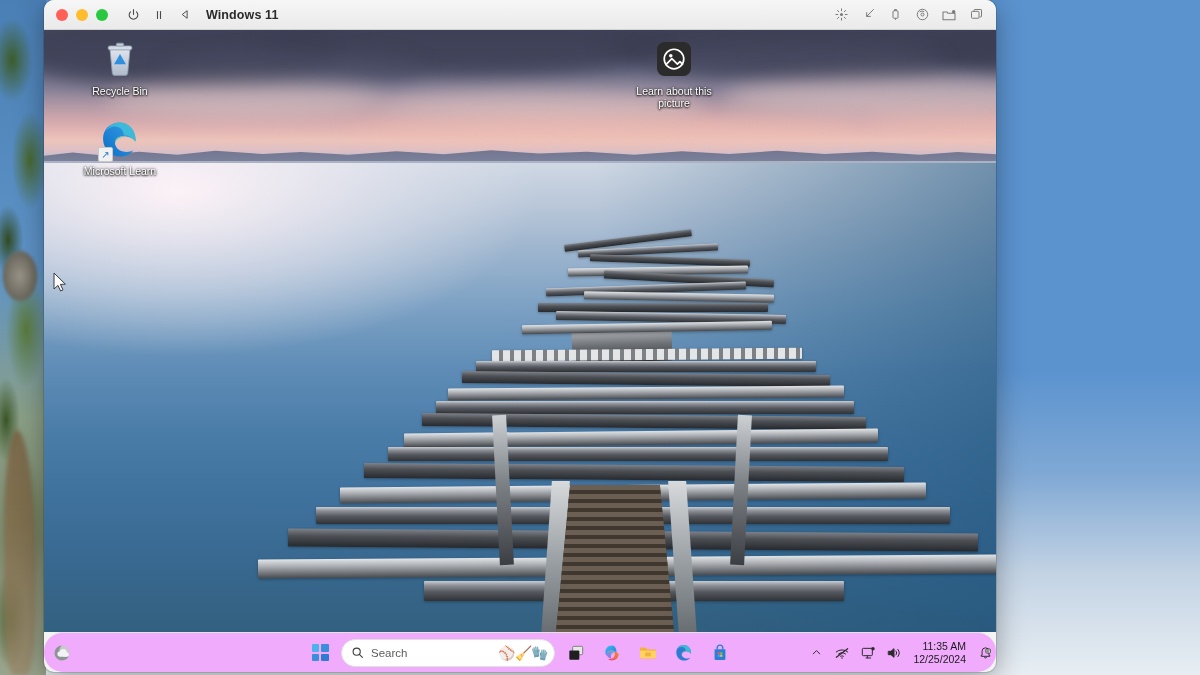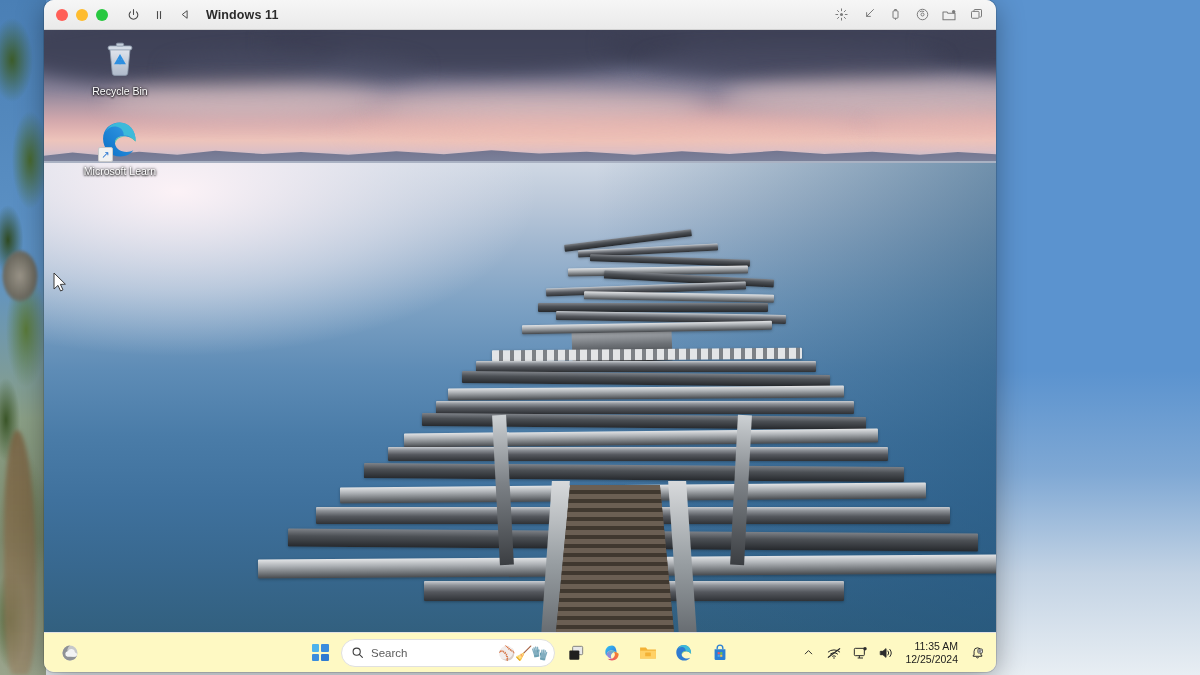--- a/index.html
+++ b/index.html
@@ -236,26 +236,27 @@
   #mouse-cursor {
     position: absolute; left: 9px; top: 242px;
     width: 14px; height: 20px;
     pointer-events: none;
   }
 
   
   #taskbar {
     height: 40px;
     flex: none;
-    background: #fef9c3;
+    background: #f0abfc;
     border-top: 1px solid #e2e2e2;
     display: flex;
     align-items: center;
     position: relative;
-    padding: 0 8px;
+    padding: 0 0;
+    border-radius: 19px;
   }
   #tb-weather {
     width: 36px; height: 36px;
     display: flex; align-items: center; justify-content: center;
   }
   #tb-center {
     position: absolute;
     left: 50%;
     transform: translateX(-50%);
     display: flex; align-items: center; gap: 6px;
@@ -470,20 +471,31 @@
             </defs>
             <path d="M24 5 C13 5 5.5 12.5 5.5 22.5 C5.5 33 13.5 42 24.5 42 C31 42 36 39.2 38.6 35.2 C33.8 38 26.5 37.6 22 34 C16.6 29.6 17.6 22 24.6 20.3 C31 18.8 37.6 21.5 41 25.6 C41.6 14.3 34 5 24 5 Z" fill="url(#edgeA)"></path>
             <path d="M41 25.6 C37.6 21.5 31 18.8 24.6 20.3 C20.3 21.3 18.2 24.4 18.6 27.8 C20 21.5 28.2 18.6 35.6 21 C39 22.1 41 23.8 41 25.6 Z" fill="url(#edgeB)" opacity="0.92"></path>
             <path d="M24 5 C17 5 11.2 9 8.2 15 C11 10.8 16 8.6 20.6 9.6 C25.6 10.7 28.4 14.6 28 19.2 C31.8 18.6 37 20.3 41 25.6 C41.6 14.3 34 5 24 5 Z" fill="#3fc1d8" opacity="0.85"></path>
           </svg>
           <span class="shortcut-badge">↗</span>
         </span>
         <span class="dlabel">Microsoft Learn</span>
       </div>
 
+      <div class="desk-icon" id="icon-learn">
+        <span class="glyph">
+          <svg width="34" height="34" viewBox="0 0 40 40" style="display:block;margin:4px auto 0;">
+            <rect x="0" y="0" width="40" height="40" rx="9" fill="#2b2b2b"></rect>
+            <circle cx="20" cy="20" r="11.5" fill="none" stroke="#ffffff" stroke-width="2"></circle>
+            <circle cx="16.2" cy="16.2" r="2.1" fill="#ffffff"></circle>
+            <path d="M10.5 26.5 L17.5 19.5 L24 26 L27 23 L30 26.2" fill="none" stroke="#ffffff" stroke-width="2" stroke-linecap="round" stroke-linejoin="round"></path>
+          </svg>
+        </span>
+        <span class="dlabel">Learn about this picture</span>
+      </div>
 
       <svg id="mouse-cursor" viewBox="0 0 14 20">
         <path d="M1 1 L1 17 L5 13.4 L7.6 19 L10 17.8 L7.4 12.4 L12.4 12.2 Z" fill="#ffffff" stroke="#3a3a3a" stroke-width="1"></path>
       </svg>
     </div>
 
     <div id="taskbar">
 
       <div id="tb-weather">
         <svg width="20" height="20" viewBox="0 0 24 24">

